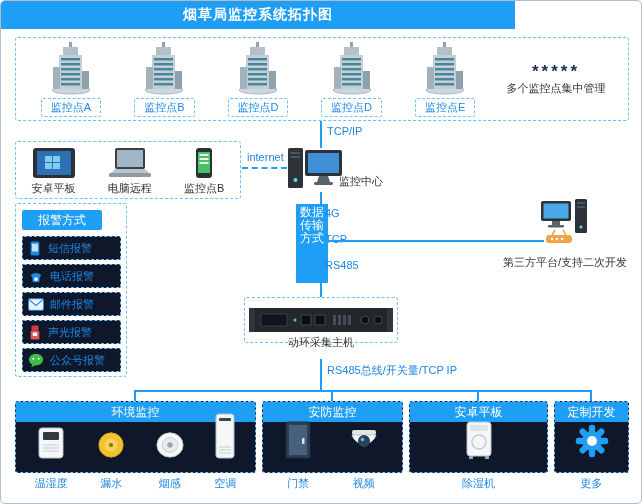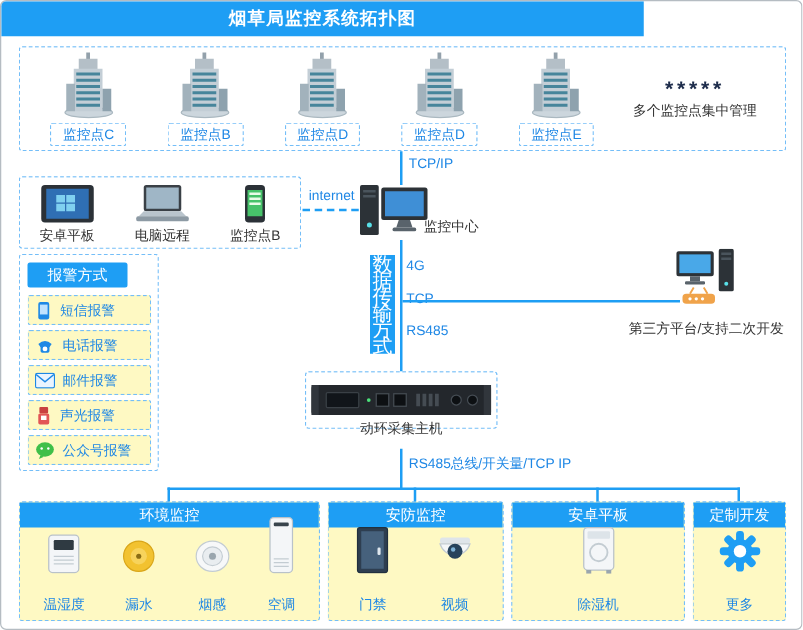--- a/index.html
+++ b/index.html
@@ -23,35 +23,35 @@
   .site { flex:1; display:flex; flex-direction:column; align-items:center; gap:3px; }
   .site-label { padding:1px 9px; font-size:11px; color:#1E87E5; border:1px dashed #74BEF8; border-radius:2px; white-space:nowrap; }
   .sites-note { width:128px; display:flex; flex-direction:column; align-items:center; gap:8px; }
   .dots { font-size:17px; font-weight:bold; color:#1c2b4a; letter-spacing:3px; line-height:10px; position:relative; top:4px; }
 
   
   .clients { left:14px; top:140px; width:226px; height:58px; display:flex; justify-content:space-around; align-items:center; padding-top:2px; }
   .client { display:flex; flex-direction:column; align-items:center; gap:2px; }
 
   
-  .trans-box { left:295px; top:203px; width:20px; height:79px; background:#1E9EF4; color:#fff;
-               font-size:16px; line-height:13px; text-align:center; padding-top:2px; word-break:break-all; }
+  .trans-box { left:295px; top:203px; width:32px; height:79px; background:#1E9EF4; color:#fff;
+               font-size:12px; line-height:13px; text-align:center; padding-top:2px; word-break:break-all; }
 
   
   .alarm-panel { left:14px; top:202px; width:112px; height:174px; }
   .alarm-title { position:absolute; left:6px; top:6px; width:80px; height:20px; background:#1E9EF4;
                  color:#fff; font-size:12px; display:flex; align-items:center; justify-content:center; border-radius:2px; }
   .alarm-item { position:absolute; left:6px; width:99px; height:24px; border:1px dashed #74BEF8; border-radius:2px;
-                display:flex; align-items:center; gap:6px; padding-left:5px; background:#fef9c3; }
+                display:flex; align-items:center; gap:6px; padding-left:5px; background:#0f172a; }
 
   
   .host-box { left:243px; top:296px; width:154px; height:46px; display:flex; align-items:center; justify-content:center; }
 
   
-  .cat { position:absolute; top:400px; height:96px; border:1px dashed #74BEF8; border-radius:3px; background:#fef9c3; }
+  .cat { position:absolute; top:400px; height:72px; border:1px dashed #74BEF8; border-radius:3px; background:#0f172a; }
   .cat-header { height:20px; background:#1E9EF4; color:#fff; font-size:12px; display:flex; align-items:center; justify-content:center; }
   .cat-body { height:74px; display:flex; justify-content:space-around; align-items:flex-end; padding:4px 4px 5px; }
   .dev { display:flex; flex-direction:column; align-items:center; justify-content:flex-end; gap:17px; }
   .dev-icon { display:flex; align-items:flex-end; }
 </style>
 </head>
 <body>
 
 <div class="canvas">
 
@@ -70,21 +70,21 @@
             <rect x="11" y="17" width="19" height="2.4"></rect>
             <rect x="11" y="22" width="19" height="2.4"></rect>
             <rect x="11" y="27" width="19" height="2.4"></rect>
             <rect x="11" y="32" width="19" height="2.4"></rect>
             <rect x="11" y="37" width="19" height="2.4"></rect>
             <rect x="11" y="42" width="19" height="2.4"></rect>
           </g>
         <rect x="3" y="26" width="7" height="22" fill="#a2b2bc"></rect>
           <rect x="32" y="30" width="7" height="18" fill="#8ea2ae"></rect>
       </svg>
-      <div class="site-label">监控点C</div>
+      <div class="site-label">监控点A</div>
     </div>
     <div class="site">
       <svg width="42" height="54" viewBox="0 0 42 54">
         <ellipse cx="21" cy="49" rx="19" ry="4" fill="#ccd6dd" stroke="#aab8c0"></ellipse>
         <rect x="19" y="1" width="3" height="6" fill="#93a1ab"></rect>
           <rect x="13" y="6" width="15" height="9" fill="#b4bfc7"></rect>
         <rect x="9" y="14" width="23" height="34" fill="#c3ced6"></rect>
         <g fill="#47859b">
             <rect x="11" y="17" width="19" height="2.4"></rect>
             <rect x="11" y="22" width="19" height="2.4"></rect>

